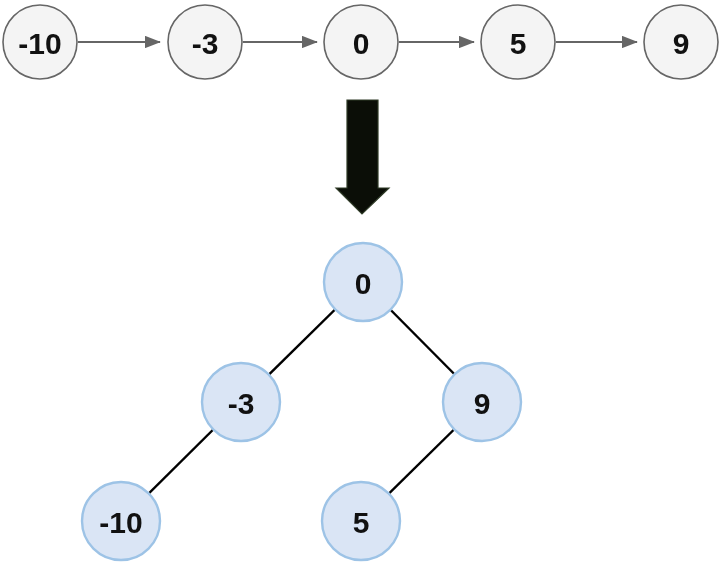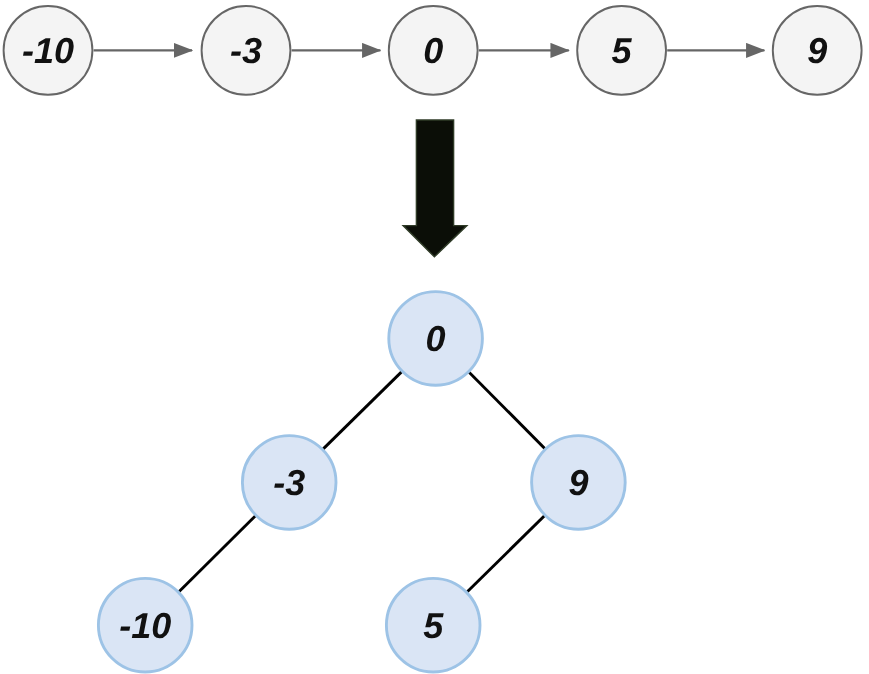--- a/index.html
+++ b/index.html
@@ -13,21 +13,20 @@
     position: relative;
     overflow: hidden;
     font-family: "Liberation Sans", sans-serif;
   }
   #diagram-root {
     position: absolute;
     left: 0;
     top: 0;
     width: 724px;
     height: 562px;
-    font-style: italic;
   }
   svg.layer {
     position: absolute;
     left: 0;
     top: 0;
     width: 724px;
     height: 562px;
     overflow: visible;
   }
   .node-label {

